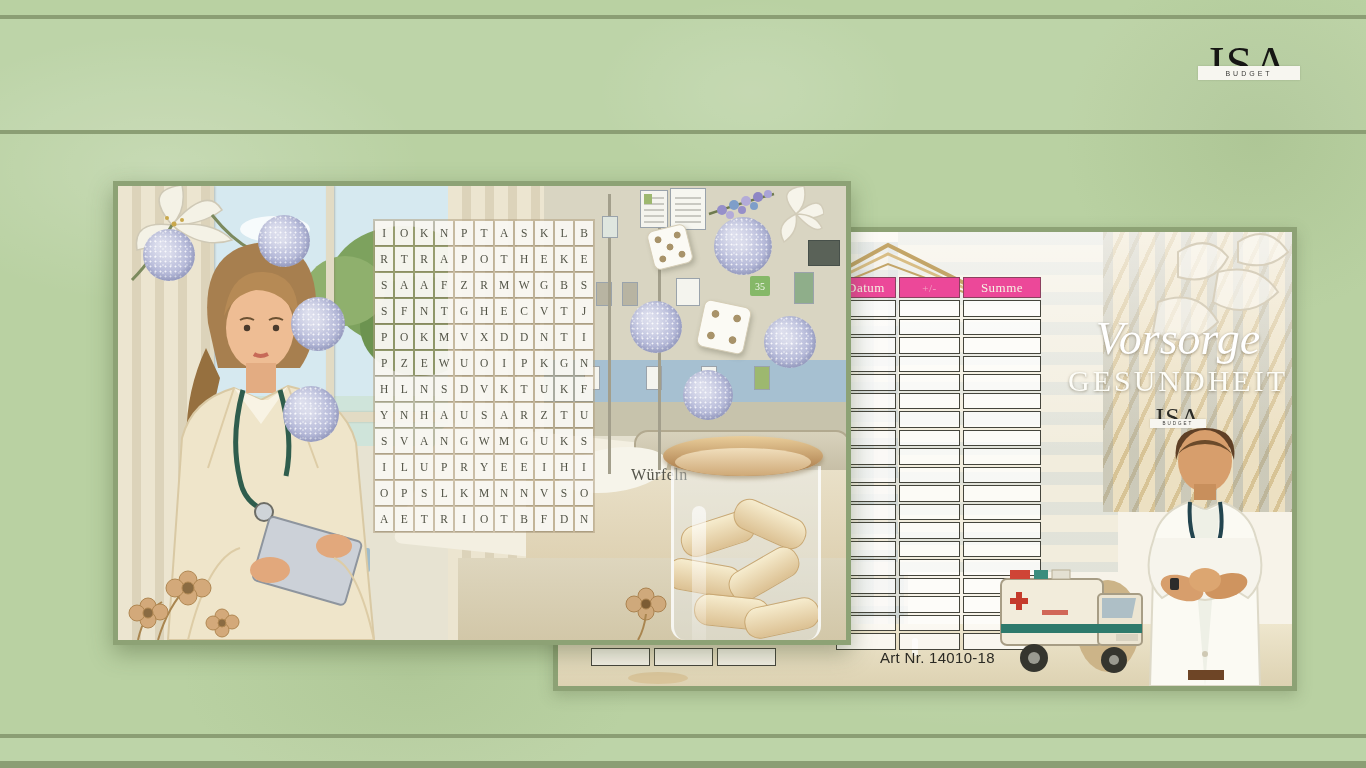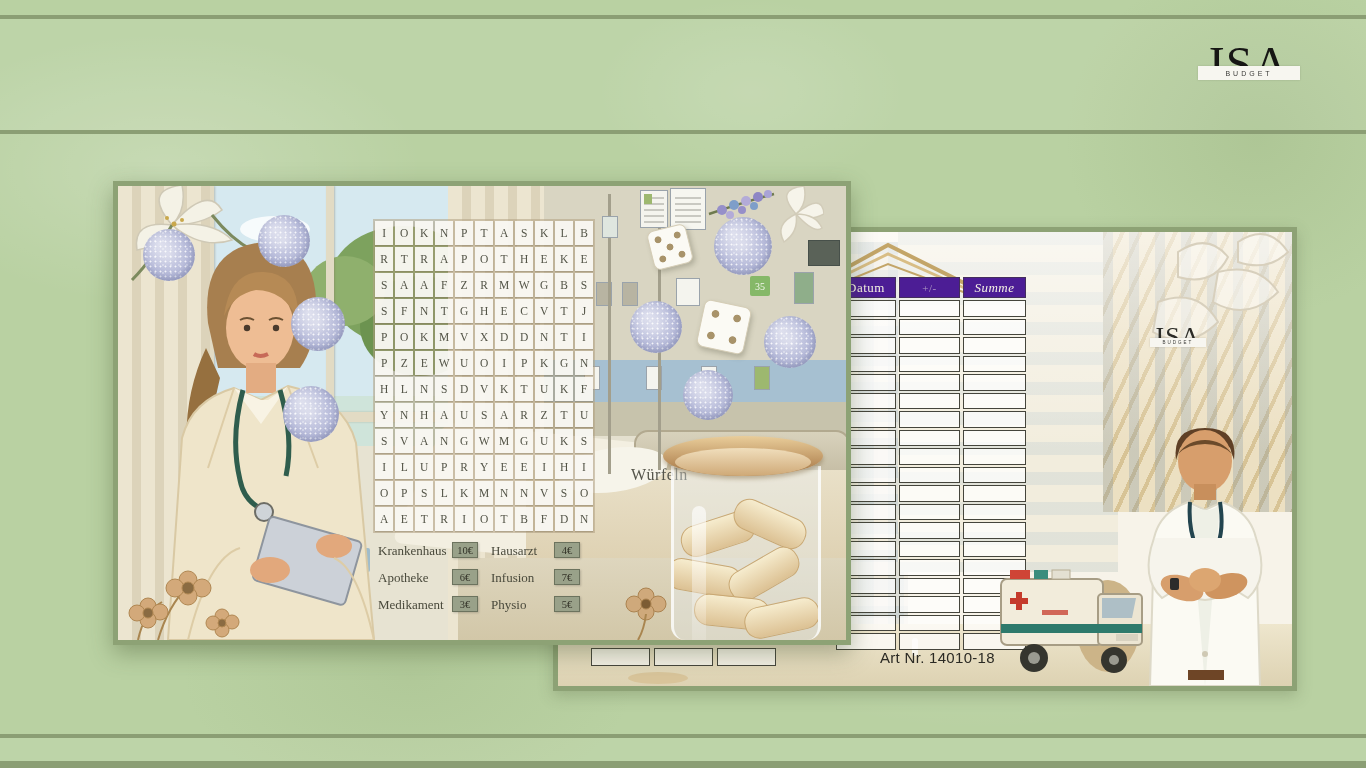--- a/index.html
+++ b/index.html
@@ -27,25 +27,25 @@
   .card-inner{position:relative;width:100%;height:100%;overflow:hidden;}
   
   #card-right{left:553px;top:227px;width:744px;height:464px;background:#f7f3e9;box-shadow:0 5px 14px rgba(70,85,50,.25);}
   .bldg{position:absolute;}
   .wash{position:absolute;left:0;top:0;right:0;height:220px;
     background:linear-gradient(180deg, rgba(255,255,255,.6), rgba(255,255,255,0));}
   .ground{position:absolute;left:0;bottom:0;width:100%;height:62px;
     background:linear-gradient(180deg,#eee6cd,#ddd2b2);}
   .rc-table{position:absolute;left:278px;top:45px;z-index:3;}
   .rc-table .tr{display:flex;gap:3px;margin-bottom:2px;}
-  .rc-table .th{box-sizing:border-box;height:21px;background:#4c1d95;border:1px solid rgba(60,60,48,.55);
+  .rc-table .th{box-sizing:border-box;height:21px;background:#ec4899;border:1px solid rgba(60,60,48,.55);
     color:#f6f3e4;font-size:13px;display:flex;align-items:center;justify-content:center;letter-spacing:.5px;}
   .rc-table .th.dim{color:rgba(248,246,232,.55);font-size:11px;}
   .rc-table .td{box-sizing:border-box;height:16.5px;background:rgba(255,255,255,.74);border:1px solid #45453c;}
-  .c1{width:60px;} .c2{width:61px;} .c3{width:63px;font-style:italic;}
+  .c1{width:60px;} .c2{width:61px;} .c3{width:78px;}
   .peek-box{position:absolute;box-sizing:border-box;width:59px;height:18px;background:rgba(255,255,255,.62);
     border:1px solid #45453c;z-index:3;}
   .art-no{position:absolute;font-family:"Liberation Sans",sans-serif;font-size:15px;color:#2b2a24;
     letter-spacing:.3px;z-index:4;}
   .title-block{position:absolute;left:470px;top:84px;width:300px;text-align:center;z-index:3;}
   .t-script{font-style:italic;font-size:46px;color:#ffffff;line-height:1;
     text-shadow:0 1px 3px rgba(110,100,75,.65);}
   .t-caps{font-size:30px;letter-spacing:3px;color:#fdfdf8;line-height:1.1;margin-top:2px;
     text-shadow:0 1px 3px rgba(110,100,75,.6);}
   .mini-logo{position:relative;display:inline-block;margin-top:8px;}
@@ -263,20 +263,22 @@
             </div>
             <div class="tr">
               <div class="td c1"></div>
               <div class="td c2"></div>
               <div class="td c3"></div>
             </div>
           </div>
       </div>
 
       <div class="title-block">
+        <div class="t-script">Vorsorge</div>
+        <div class="t-caps">GESUNDHEIT</div>
         <div class="mini-logo logo">
           <div class="nm">ISA</div>
           <div class="band">BUDGET</div>
         </div>
       </div>
 
       <div class="blob" style="left:518px;top:348px;width:64px;height:92px;background:#ccb488;z-index:2;"></div>
       <div class="abs" style="left:354px;top:406px;width:6px;height:18px;background:#f6f4ec;border-radius:3px;z-index:2;"></div>
 
       <svg class="abs" style="left:438px;top:322px;z-index:3;" width="152" height="132" viewBox="0 0 152 132">
@@ -602,34 +604,20 @@
           <div class="ws-cell">R</div>
           <div class="ws-cell">I</div>
           <div class="ws-cell">O</div>
           <div class="ws-cell">T</div>
           <div class="ws-cell">B</div>
           <div class="ws-cell">F</div>
           <div class="ws-cell">D</div>
           <div class="ws-cell">N</div>
         </div>
 
-      <div class="legend">
-        <div class="lg-label" style="left:0;top:0;">Krankenhaus</div>
-        <div class="lg-box" style="left:74px;top:-1px;">10€</div>
-        <div class="lg-label" style="left:0;top:27px;">Apotheke</div>
-        <div class="lg-box" style="left:74px;top:26px;">6€</div>
-        <div class="lg-label" style="left:0;top:54px;">Medikament</div>
-        <div class="lg-box" style="left:74px;top:53px;">3€</div>
-        <div class="lg-label" style="left:113px;top:0;">Hausarzt</div>
-        <div class="lg-box" style="left:176px;top:-1px;">4€</div>
-        <div class="lg-label" style="left:113px;top:27px;">Infusion</div>
-        <div class="lg-box" style="left:176px;top:26px;">7€</div>
-        <div class="lg-label" style="left:113px;top:54px;">Physio</div>
-        <div class="lg-box" style="left:176px;top:53px;">5€</div>
-      </div>
 
       <div class="wuerfeln">Würfeln</div>
 
       <div class="jar">
         <div class="jar-body">
           <div class="pill" style="left:6px;top:52px;transform:rotate(-18deg);"></div>
           <div class="pill" style="left:58px;top:42px;transform:rotate(24deg);"></div>
           <div class="pill" style="left:-8px;top:96px;transform:rotate(10deg);"></div>
           <div class="pill" style="left:52px;top:92px;transform:rotate(-30deg);"></div>
           <div class="pill" style="left:20px;top:130px;transform:rotate(6deg);"></div>

